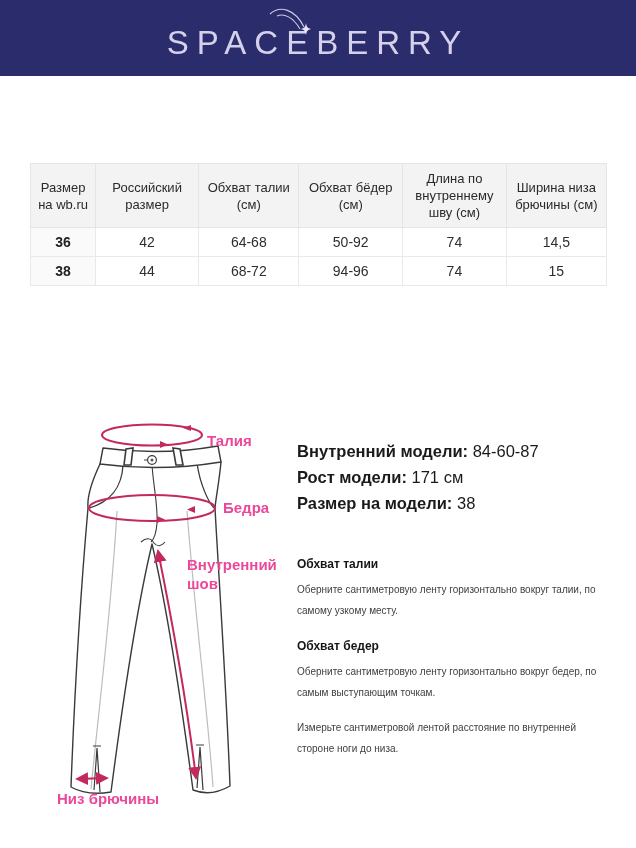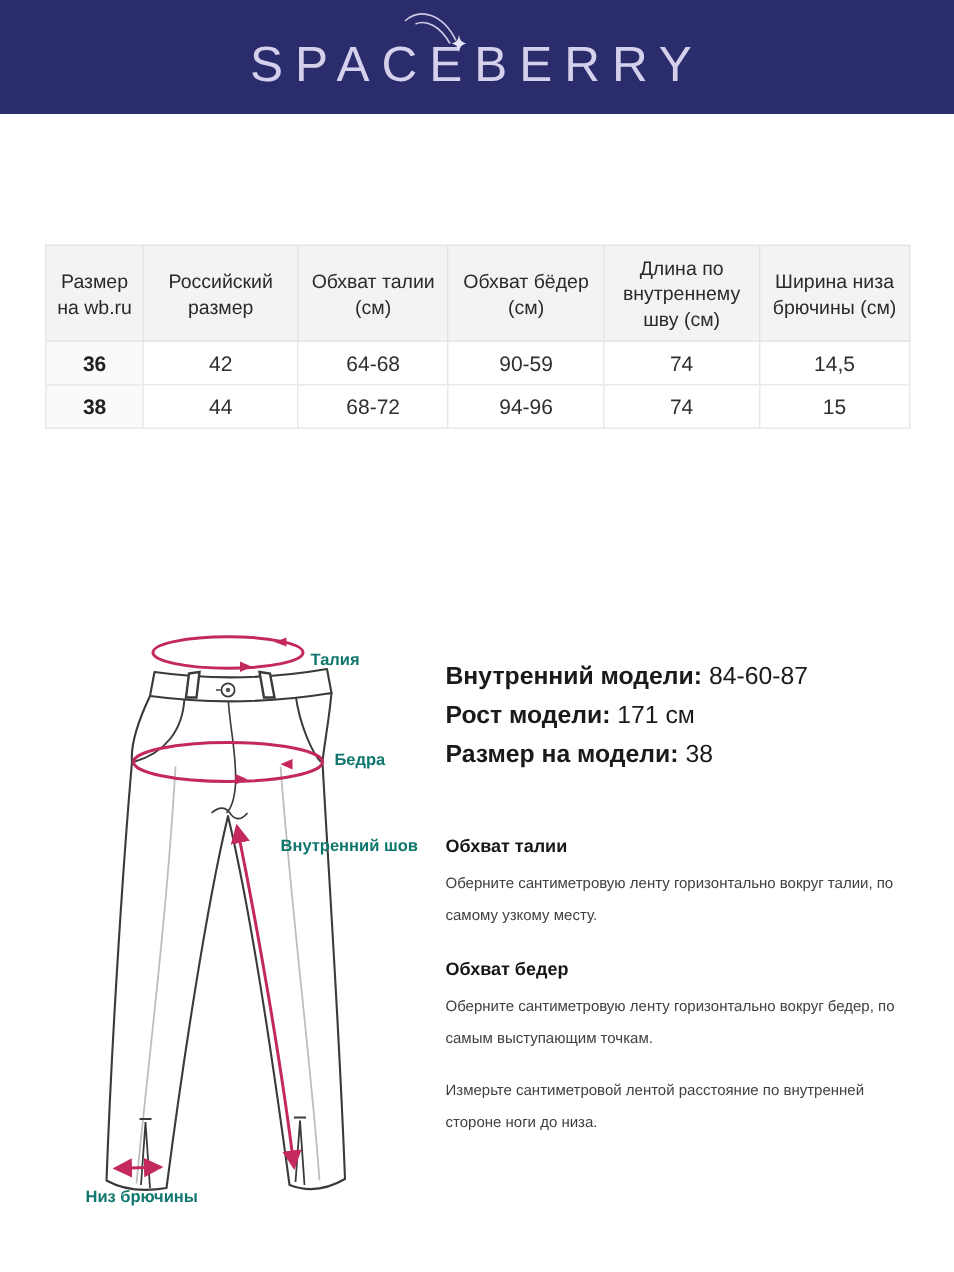--- a/index.html
+++ b/index.html
@@ -28,21 +28,21 @@
   }
   .size-table td{
     border:1px solid #e9e9e9;text-align:center;vertical-align:middle;height:26px;
     font-size:14px;color:#2e2e2e;background:#ffffff;
   }
   .size-table td.first-col{background:#fafafa;font-weight:700;color:#222;}
   
   .figure{position:absolute;left:25px;top:415px;width:260px;height:410px;}
   .figure svg{position:absolute;left:0;top:0;}
   .fig-label{
-    position:absolute;font-size:11px;font-weight:700;color:#0f766e;line-height:19px;
+    position:absolute;font-size:15px;font-weight:700;color:#ec4899;line-height:19px;
     white-space:normal;
   }
   .lbl-waist{left:182px;top:16px;}
   .lbl-hips{left:198px;top:83px;}
   .lbl-inseam{left:162px;top:140px;width:105px;}
   .lbl-hem{left:32px;top:374px;white-space:nowrap;}
   
   .info-col{position:absolute;left:297px;top:438px;width:318px;}
   .model-params p{
     margin:0;font-size:16.5px;line-height:26px;color:#1a1a1a;
@@ -90,21 +90,21 @@
         <th>Обхват бёдер (см)</th>
         <th>Длина по внутреннему шву (см)</th>
         <th>Ширина низа брючины (см)</th>
       </tr>
     </thead>
     <tbody>
       <tr>
         <td class="first-col">36</td>
         <td>42</td>
         <td>64-68</td>
-        <td>90-59</td>
+        <td>50-92</td>
         <td>74</td>
         <td>14,5</td>
       </tr>
       <tr>
         <td class="first-col">38</td>
         <td>44</td>
         <td>68-72</td>
         <td>94-96</td>
         <td>74</td>
         <td>15</td>

